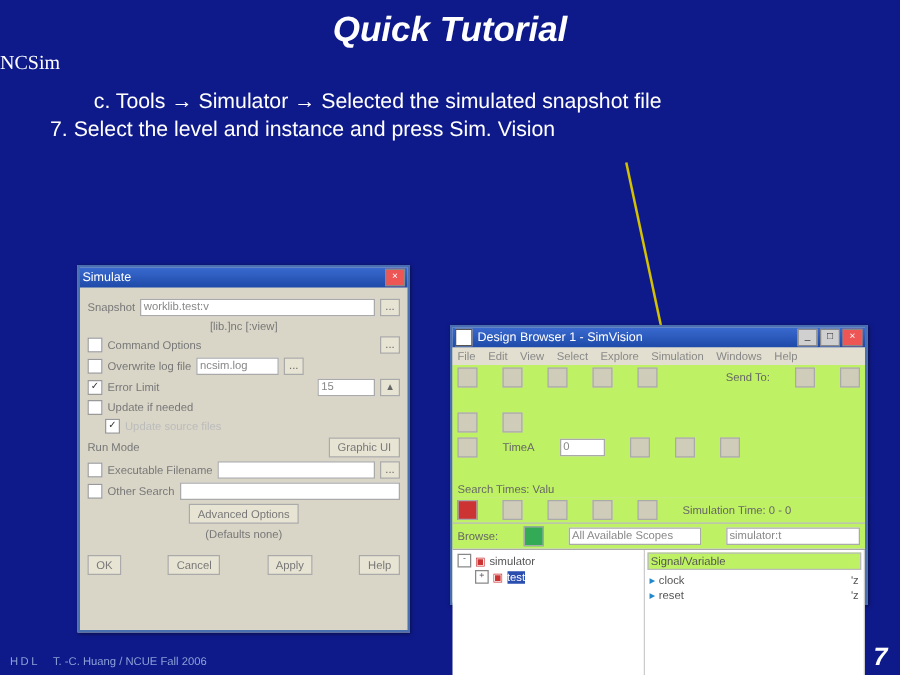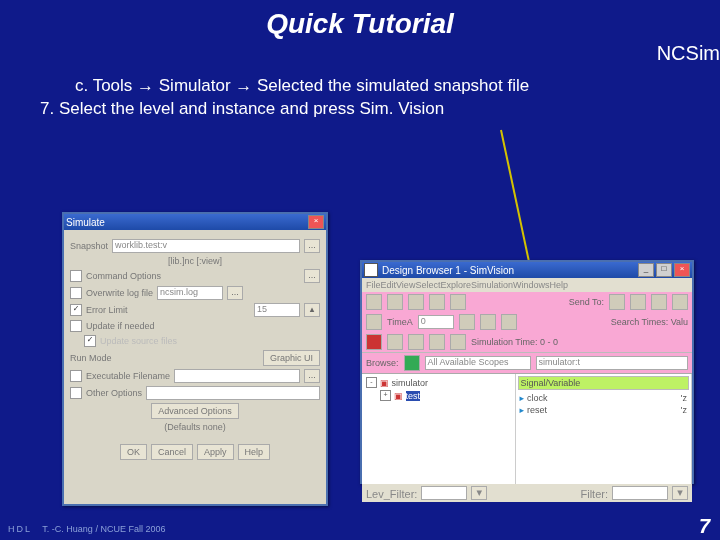--- a/index.html
+++ b/index.html
@@ -1,39 +1,39 @@
 <!DOCTYPE html>
 <html><head>
 <meta charset="utf-8">
 <style>
 body{margin:0;width:720px;height:540px;background:#0f1a8a;font-family:Arial,Helvetica,sans-serif;overflow:hidden;position:relative}
 .title{text-align:center;color:#fff;font-weight:bold;font-size:28px;font-style:italic;padding-top:8px}
-.subtitle{text-align:right;color:#fff;font-family:Liberation Sans, sans-serif;font-size:20px;margin-top:2px}
+.subtitle{text-align:left;color:#fff;font-family:Liberation Serif, serif;font-size:16px;margin-top:2px}
 .body{color:#fff;font-size:17px;padding:10px 30px 0 30px;line-height:1.35}
 .indent-c{margin-left:45px}
 .indent-7{margin-left:10px}
 .footer{position:absolute;bottom:6px;left:8px;color:#8ba0d8;font-size:9px}
 .footer .hdl{letter-spacing:2px;margin-right:8px}
 .pagenum{position:absolute;bottom:2px;right:10px;color:#fff;font-size:20px;font-weight:bold;font-style:italic}
 .win{position:absolute;background:#d9d6c8;border:2px solid #4a6fb0;box-shadow:1px 1px 3px rgba(0,0,0,0.5);font-size:9px;color:#666}
 .win .titlebar{background:linear-gradient(#3a6ad0,#1e4aa8);color:#fff;height:16px;display:flex;align-items:center;padding:0 2px;font-size:10px}
 .win .tbtns{display:flex;gap:2px;margin-left:auto}
 .win .tbtn{width:14px;height:12px;background:#d0d0d0;border:1px solid #888;font-size:8px;text-align:center;line-height:10px;color:#222}
 .win .tbtn.close{background:#e55;color:#fff}
 .win1{left:62px;top:212px;width:262px;height:290px}
 .win1 .content{padding:6px;filter:blur(0.6px)}
 .row{display:flex;align-items:center;margin:3px 0;gap:4px}
 .lbl{color:#777}
 .inp{background:#fff;border:1px solid #aaa;height:12px;flex:1;padding:0 2px;color:#888}
 .chk{width:10px;height:10px;border:1px solid #999;background:#fff;display:inline-block;text-align:center;line-height:8px;font-size:8px;color:#333}
 .btn{background:#e8e4d4;border:1px solid #aaa;height:14px;padding:0 6px;color:#777;display:inline-flex;align-items:center}
 .sq{width:14px;height:12px;background:#e8e4d4;border:1px solid #aaa;text-align:center;line-height:10px}
 .win2{left:360px;top:260px;width:330px;height:220px}
-.win2 .menubar{background:#e2dfd0;padding:2px 4px;color:#888;font-size:9px;display:flex;}
-.win2 .toolbar{background:#f9a8d4;padding:2px 4px;display:flex;gap:5px;align-items:center;flex-wrap:wrap}
+.win2 .menubar{background:#e2dfd0;padding:2px 4px;color:#888;font-size:9px;display:flex;gap:10px}
+.win2 .toolbar{background:#bef264;padding:2px 4px;display:flex;gap:20px;align-items:center;flex-wrap:wrap}
 .tico{width:14px;height:14px;background:#d0ccba;border:1px solid #aaa}
 .win2 .panes{display:flex;height:110px;background:#fff;border-top:1px solid #aaa}
 .pane{border-right:1px solid #ccc;padding:2px;font-size:9px;color:#555}
 .pane .hdr{background:#bef264;border:1px solid #bbb;padding:1px 2px;margin-bottom:2px}
 .tree-item{padding:1px 2px;display:flex;align-items:center;gap:3px}
 .sel{background:#2a4db0;color:#fff}
 .boxic{width:9px;height:9px;border:1px solid #888;display:inline-block;text-align:center;line-height:7px;font-size:7px}
 .botbar{background:#e2dfd0;padding:2px 4px;display:flex;align-items:flex-end;gap:4px;font-size:11px;color:#888}
 .arrow{position:absolute;left:500px;top:130px;width:2px;height:175px;background:#d4c200;transform:rotate(-12deg);transform-origin:top}
 .arrow:after{content:"";position:absolute;bottom:-2px;left:-4px;border-left:5px solid transparent;border-right:5px solid transparent;border-top:10px solid #d4c200}
@@ -99,30 +99,30 @@
         <span class="btn">Graphic UI</span>
       </div>
     <div class="row">
         <span class="chk"></span>
         <span class="lbl">Executable Filename</span>
         <span class="inp"></span>
         <span class="sq">...</span>
       </div>
     <div class="row">
         <span class="chk"></span>
-        <span class="lbl">Other Options</span>
+        <span class="lbl">Other Search</span>
         <span class="inp"></span>
       </div>
     <div class="row" style="justify-content:center">
         <span class="btn">Advanced Options</span>
       </div>
     <div class="row" style="justify-content:center">
         <span class="lbl">(Defaults none)</span>
       </div>
-    <div class="row" style="justify-content:center;margin-top:12px">
+    <div class="row" style="justify-content:space-between;margin-top:12px">
       <span class="btn">OK</span>
       <span class="btn">Cancel</span>
       <span class="btn">Apply</span>
       <span class="btn">Help</span>
     </div>
   </div>
 </div>
 
 <div class="win win2">
   <div class="titlebar">

